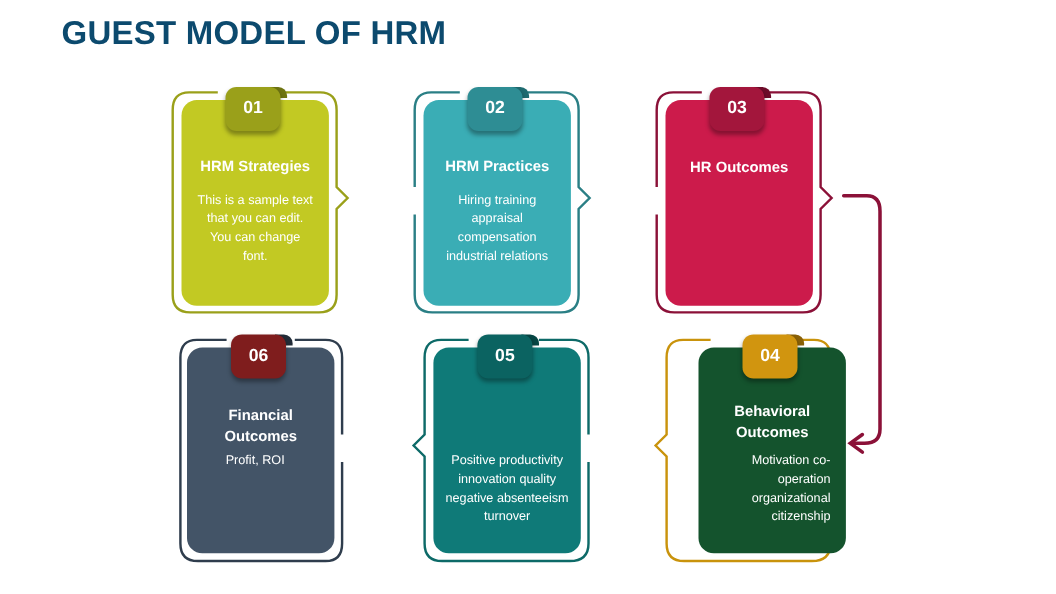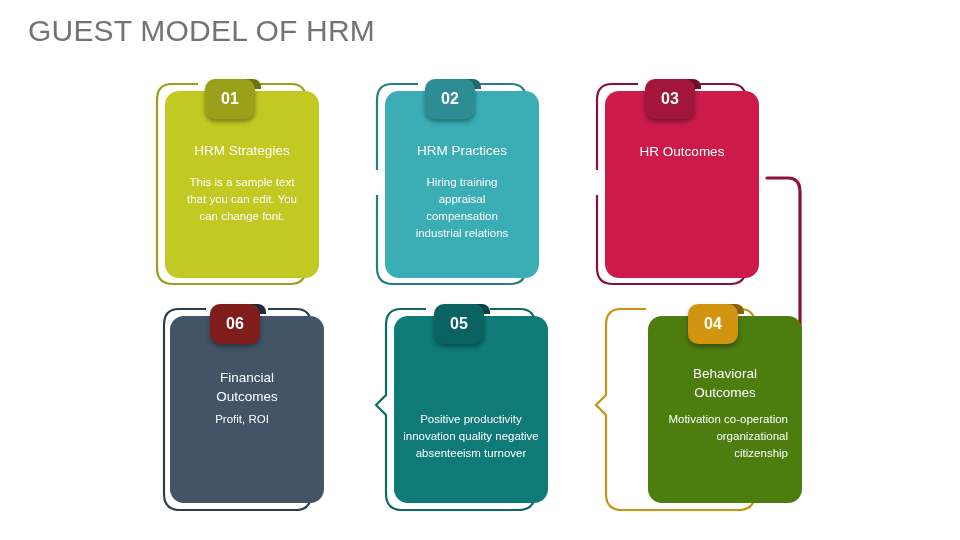--- a/index.html
+++ b/index.html
@@ -2,41 +2,41 @@
 <html><head>
 <meta charset="utf-8">
 <style>
   html, body { margin: 0; padding: 0; }
   body {
     width: 960px; height: 540px; background: #ffffff;
     position: relative; overflow: hidden;
     font-family: "Liberation Sans", "DejaVu Sans", sans-serif;
   }
   .title {
-    position: absolute; left: 28px; top: 14px;
-    font-size: 30px; font-weight: normal; color: #737373;
+    position: absolute; left: 56px; top: 14px;
+    font-size: 30px; font-weight: bold; color: #0c4a6e;
     letter-spacing: 0.2px;
   }
   .outline-svg { position: absolute; left: 0; top: 0; width: 960px; height: 540px; pointer-events: none; }
   .card {
-    position: absolute; width: 154px; border-radius: 14px;
+    position: absolute; width: 134px; border-radius: 14px;
     color: #ffffff; text-align: center; box-sizing: border-box;
   }
   .card .badge {
     position: absolute; left: 40px; top: -12px; width: 50px; height: 40px;
     border-radius: 10px; box-shadow: 0 3px 4px rgba(0,0,0,0.35);
     display: flex; align-items: center; justify-content: center;
     font-weight: bold; font-size: 16px; color: #fff;
   }
   .card .curl {
     position: absolute; left: 80px; top: -12px; width: 16px; height: 10px;
     border-radius: 0 8px 0 0;
   }
   .card .heading {
-    position: absolute; left: 0; right: 0; font-weight: normal; font-size: 13.5px; line-height: 19px;
+    position: absolute; left: 0; right: 0; font-weight: bold; font-size: 13.5px; line-height: 19px;
   }
   .card .body {
     position: absolute; left: 6px; right: 6px; font-size: 11.5px; line-height: 17px;
   }
 </style>
 </head>
 <body>
 
 <div class="title">GUEST MODEL OF HRM</div>
 
@@ -85,21 +85,21 @@
   <div class="heading" style="top:50px;">HRM Practices</div>
   <div class="body" style="top:83px; left:18px; right:18px;">Hiring training appraisal compensation industrial relations</div>
 </div>
 
 <div class="card" style="left:605px; top:91px; height:187px; background:#cc1b4b;">
   <div class="curl" style="background:#6e0c2a;"></div>
   <div class="badge" style="background:#a3163c;">03</div>
   <div class="heading" style="top:51px;">HR Outcomes</div>
 </div>
 
-<div class="card" style="left:648px; top:316px; height:187px; background:#4d7c0f;">
+<div class="card" style="left:635px; top:316px; height:187px; background:#14532d;">
   <div class="curl" style="background:#8a6108;"></div>
   <div class="badge" style="background:#d1950f;">04</div>
   <div class="heading" style="top:48px; left:24px; right:24px;">Behavioral Outcomes</div>
   <div class="body" style="top:95px; left:14px; right:14px;text-align:right;">Motivation co-operation organizational citizenship</div>
 </div>
 
 <div class="card" style="left:394px; top:316px; height:187px; background:#0f7a78;">
   <div class="curl" style="background:#074644;"></div>
   <div class="badge" style="background:#0b6361;">05</div>
   <div class="body" style="top:95px; left:4px; right:4px;">Positive productivity innovation quality negative absenteeism turnover</div>

